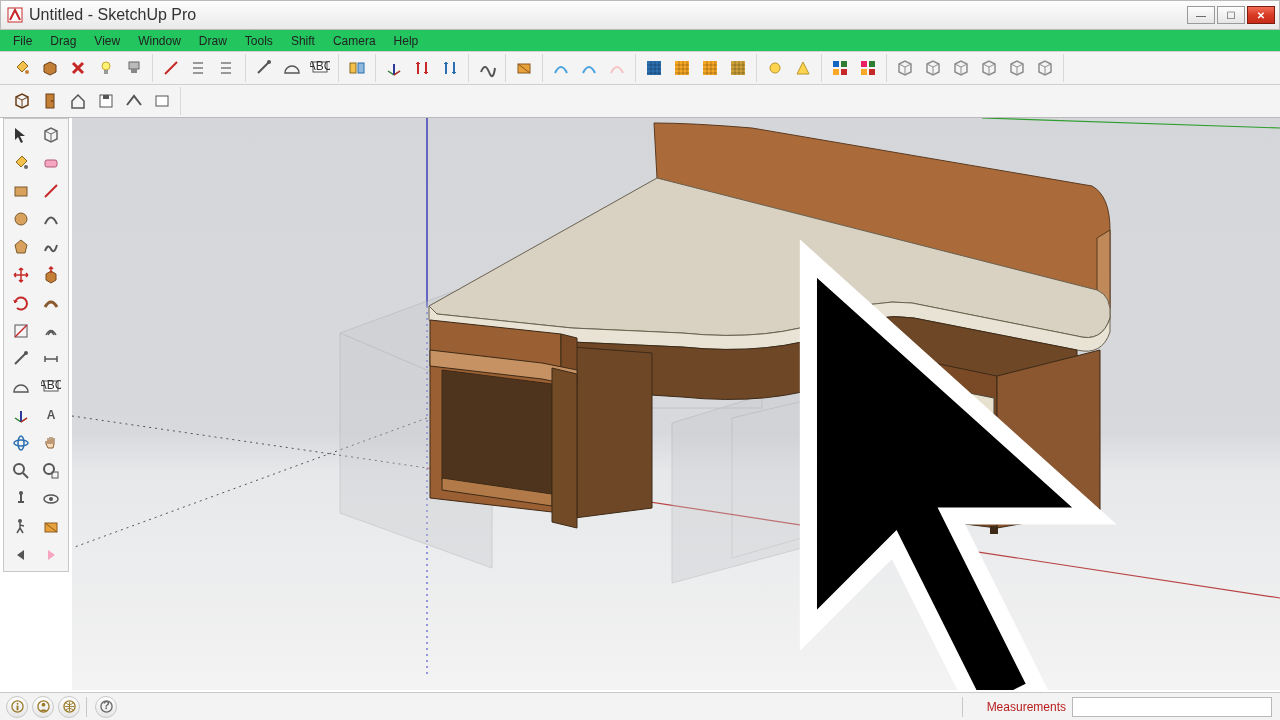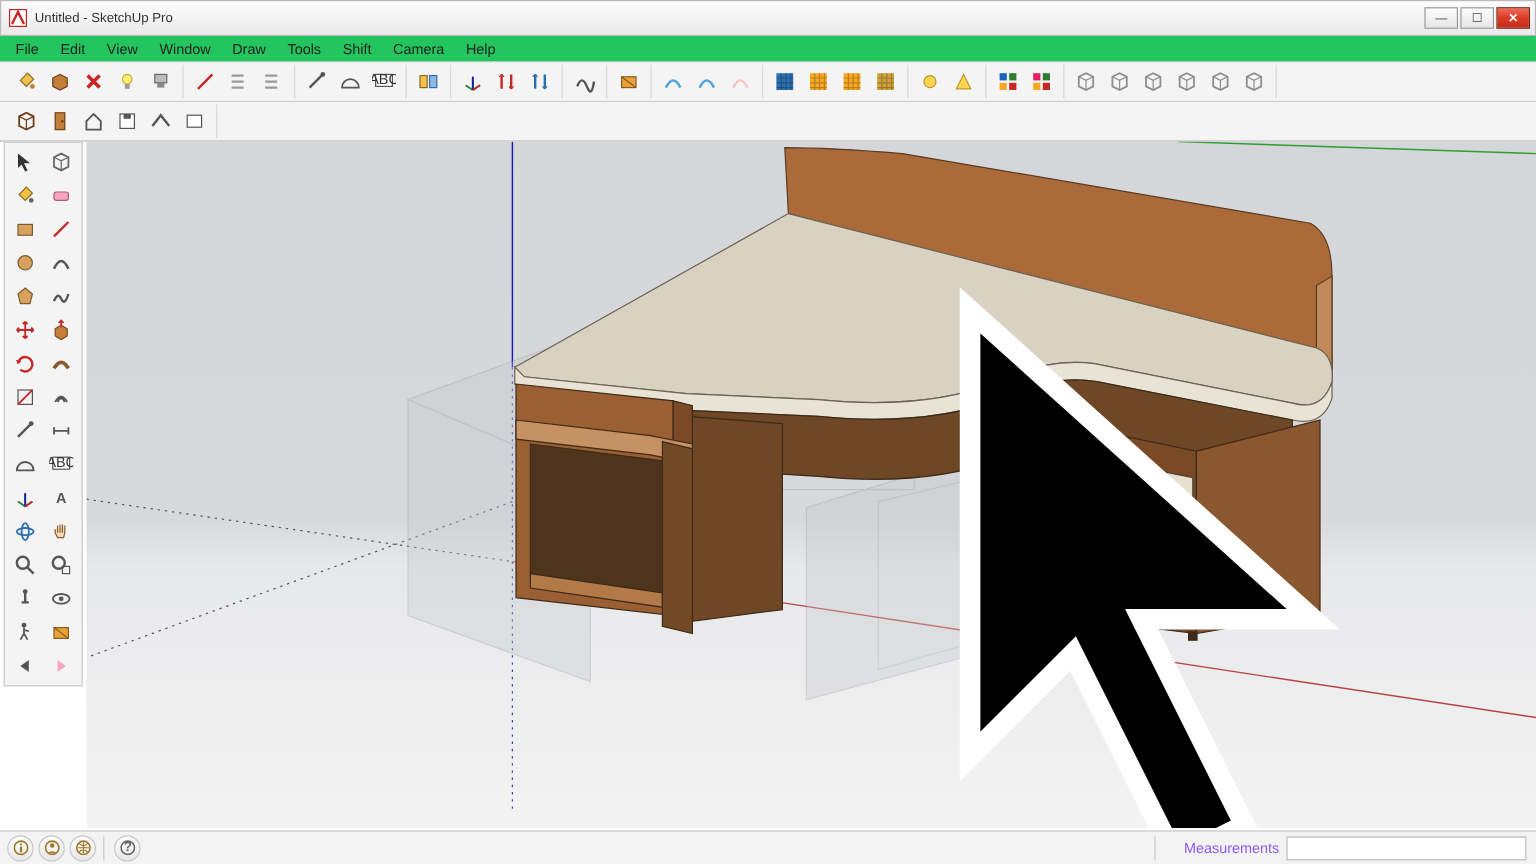--- a/index.html
+++ b/index.html
@@ -1,21 +1,21 @@
 <!DOCTYPE html>
 <html><head>
 <meta charset="utf-8">
 <style>
   * { margin:0; padding:0; box-sizing:border-box; font-family: "Segoe UI", Tahoma, sans-serif; font-size:12px; }
   body { background:#fff; overflow:hidden; width:1280px; height:720px; position:relative; }
 
   
   .titlebar { height:30px; background:linear-gradient(#fdfdfd,#e9e9e9); border:1px solid #b9b9b9; display:flex; align-items:center; padding:0 4px; }
   .titlebar .app-icon { width:16px; height:16px; margin:0 6px 0 2px; }
-  .titlebar .title { color:#333; font-size:11px; }
+  .titlebar .title { color:#333; font-size:16px; }
   .titlebar .spacer { flex:1; }
   .win-btn { width:28px; height:18px; border:1px solid #9a9a9a; margin-left:2px; display:flex; align-items:center; justify-content:center; background:linear-gradient(#fdfdfd,#e6e6e6); }
   .win-btn.close { background:linear-gradient(#f36c57,#d83a25,#c62c18); border-color:#7c1d10; color:#fff; }
   .win-btn span { font-size:10px; color:#444; }
   .win-btn.close span { color:#fff; font-weight:bold; }
 
   
   .menubar { height:22px; background:#22c55e; border-bottom:1px solid #d0d0d0; display:flex; align-items:center; padding-left:4px; }
   .menubar .item { padding:3px 9px; color:#222; cursor:default; }
 
@@ -35,21 +35,21 @@
   .viewport { position:absolute; left:72px; top:118px; right:0; bottom:30px; background:linear-gradient(#d5d6da 0%, #d8d9dd 55%, #e7e8ea 62%, #f3f3f3 100%); overflow:hidden; }
   .viewport svg { width:100%; height:100%; display:block; }
 
   
   .statusbar { position:absolute; left:0; right:0; bottom:0; height:28px; background:#f3f3f3; border-top:1px solid #c8c8c8; display:flex; align-items:center; font-size:12px; }
   .sb-btn { width:22px; height:22px; border:1px solid #c7c7c7; border-radius:11px; margin:0 2px; display:flex; align-items:center; justify-content:center; background:linear-gradient(#fff,#e6e6e6); cursor:default; }
   .sb-btn svg { width:13px; height:13px; }
   .sb-sep { width:1px; height:20px; background:#c8c8c8; margin:0 6px 0 4px; }
   .sb-text { color:#333; margin-left:4px; }
   .sb-spacer { flex:1; }
-  .sb-meas-label { color:#8b5cf6; padding:0 6px;margin-left:12px; }
+  .sb-meas-label { color:#b91c1c; padding:0 6px;margin-left:12px; }
   .sb-meas-box { width:200px; height:20px; border:1px solid #b8b8b8; background:#fff; margin-right:8px; }
 
   .cursor-arrow { position:absolute; width:14px; height:20px; }
 </style>
 </head>
 <body>
 
 <div class="titlebar">
   <svg class="app-icon" viewBox="0 0 16 16">
       <rect x="1" y="1" width="14" height="14" fill="#fff" stroke="#c62828"></rect>
@@ -63,21 +63,21 @@
   <div class="win-btn">
       <span>☐</span>
     </div>
   <div class="win-btn close">
       <span>✕</span>
     </div>
 </div>
 
 <div class="menubar" id="menubar">
     <div class="item">File</div>
-    <div class="item">Edit</div>
+    <div class="item">Drag</div>
     <div class="item">View</div>
     <div class="item">Window</div>
     <div class="item">Draw</div>
     <div class="item">Tools</div>
     <div class="item">Shift</div>
     <div class="item">Camera</div>
     <div class="item">Help</div>
   </div>
 
 <div class="toolbar-row" id="tbr1">

